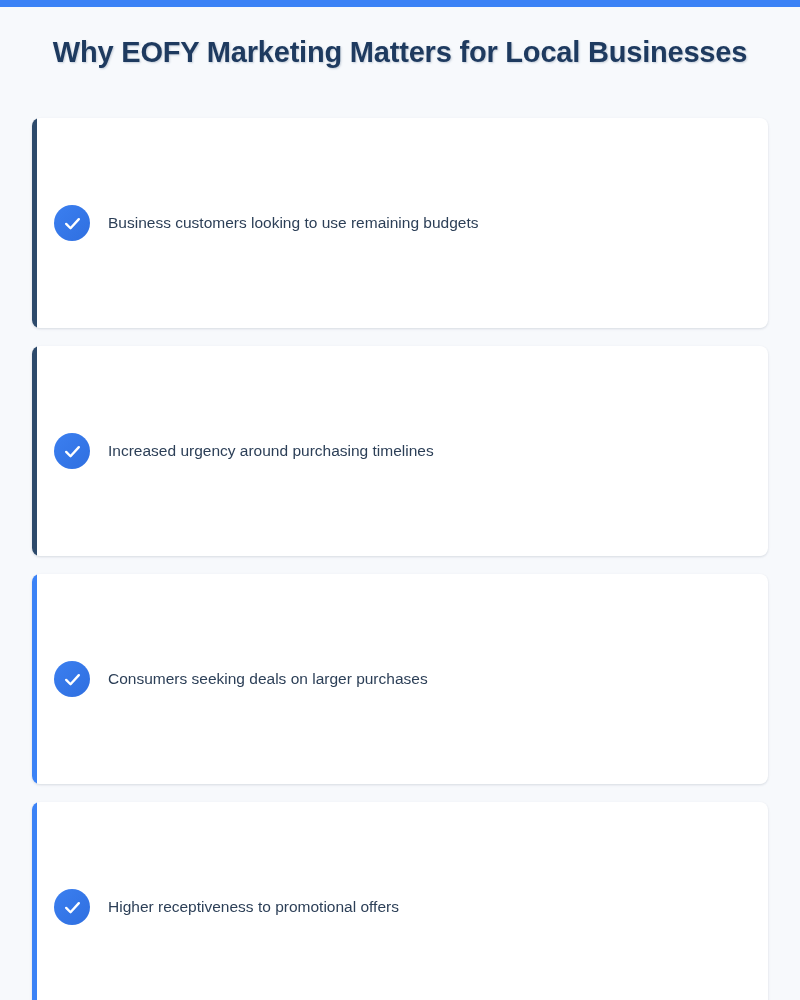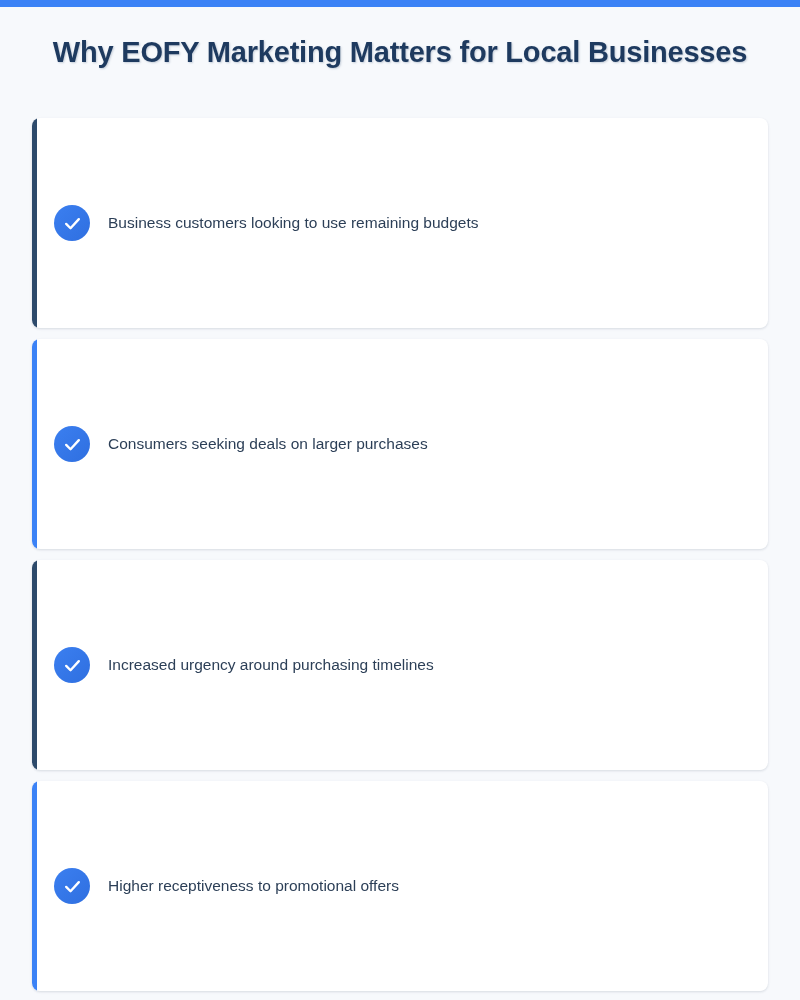--- a/index.html
+++ b/index.html
@@ -58,21 +58,21 @@
     left: 32px;
     width: 736px;
   }
 
   .card {
     position: relative;
     width: 736px;
     height: 210px;
     background: #ffffff;
     border-radius: 8px;
-    margin-bottom: 11px;
+    margin-bottom: 18px;
     box-shadow: 0 1px 3px rgba(30,50,80,0.10), 0 1px 2px rgba(30,50,80,0.05);
     display: flex;
     align-items: center;
     overflow: hidden;
   }
 
   .card:last-child { margin-bottom: 8px; }
 
   .card-accent {
     position: absolute;
@@ -133,49 +133,49 @@
         <span class="check-badge">
           <svg viewBox="0 0 24 24" fill="none" stroke="#ffffff" stroke-width="3" stroke-linecap="round" stroke-linejoin="round" aria-hidden="true">
             <polyline points="4,12.5 9.5,18 20,6.5"></polyline>
           </svg>
         </span>
         <span class="card-text">Business customers looking to use remaining budgets</span>
       </div>
     </div>
 
     <div class="card">
-      <div class="card-accent blue"></div>
-      <div class="card-body">
-        <span class="check-badge">
-          <svg viewBox="0 0 24 24" fill="none" stroke="#ffffff" stroke-width="3" stroke-linecap="round" stroke-linejoin="round" aria-hidden="true">
-            <polyline points="4,12.5 9.5,18 20,6.5"></polyline>
-          </svg>
-        </span>
-        <span class="card-text">Consumers seeking deals on larger purchases</span>
-      </div>
-    </div>
-
-    <div class="card">
       <div class="card-accent navy"></div>
       <div class="card-body">
         <span class="check-badge">
           <svg viewBox="0 0 24 24" fill="none" stroke="#ffffff" stroke-width="3" stroke-linecap="round" stroke-linejoin="round" aria-hidden="true">
             <polyline points="4,12.5 9.5,18 20,6.5"></polyline>
           </svg>
         </span>
         <span class="card-text">Increased urgency around purchasing timelines</span>
       </div>
     </div>
 
     <div class="card">
       <div class="card-accent blue"></div>
       <div class="card-body">
         <span class="check-badge">
           <svg viewBox="0 0 24 24" fill="none" stroke="#ffffff" stroke-width="3" stroke-linecap="round" stroke-linejoin="round" aria-hidden="true">
             <polyline points="4,12.5 9.5,18 20,6.5"></polyline>
           </svg>
         </span>
+        <span class="card-text">Consumers seeking deals on larger purchases</span>
+      </div>
+    </div>
+
+    <div class="card">
+      <div class="card-accent blue"></div>
+      <div class="card-body">
+        <span class="check-badge">
+          <svg viewBox="0 0 24 24" fill="none" stroke="#ffffff" stroke-width="3" stroke-linecap="round" stroke-linejoin="round" aria-hidden="true">
+            <polyline points="4,12.5 9.5,18 20,6.5"></polyline>
+          </svg>
+        </span>
         <span class="card-text">Higher receptiveness to promotional offers</span>
       </div>
     </div>
 
   </div>
 </div>
 
 </body></html>

